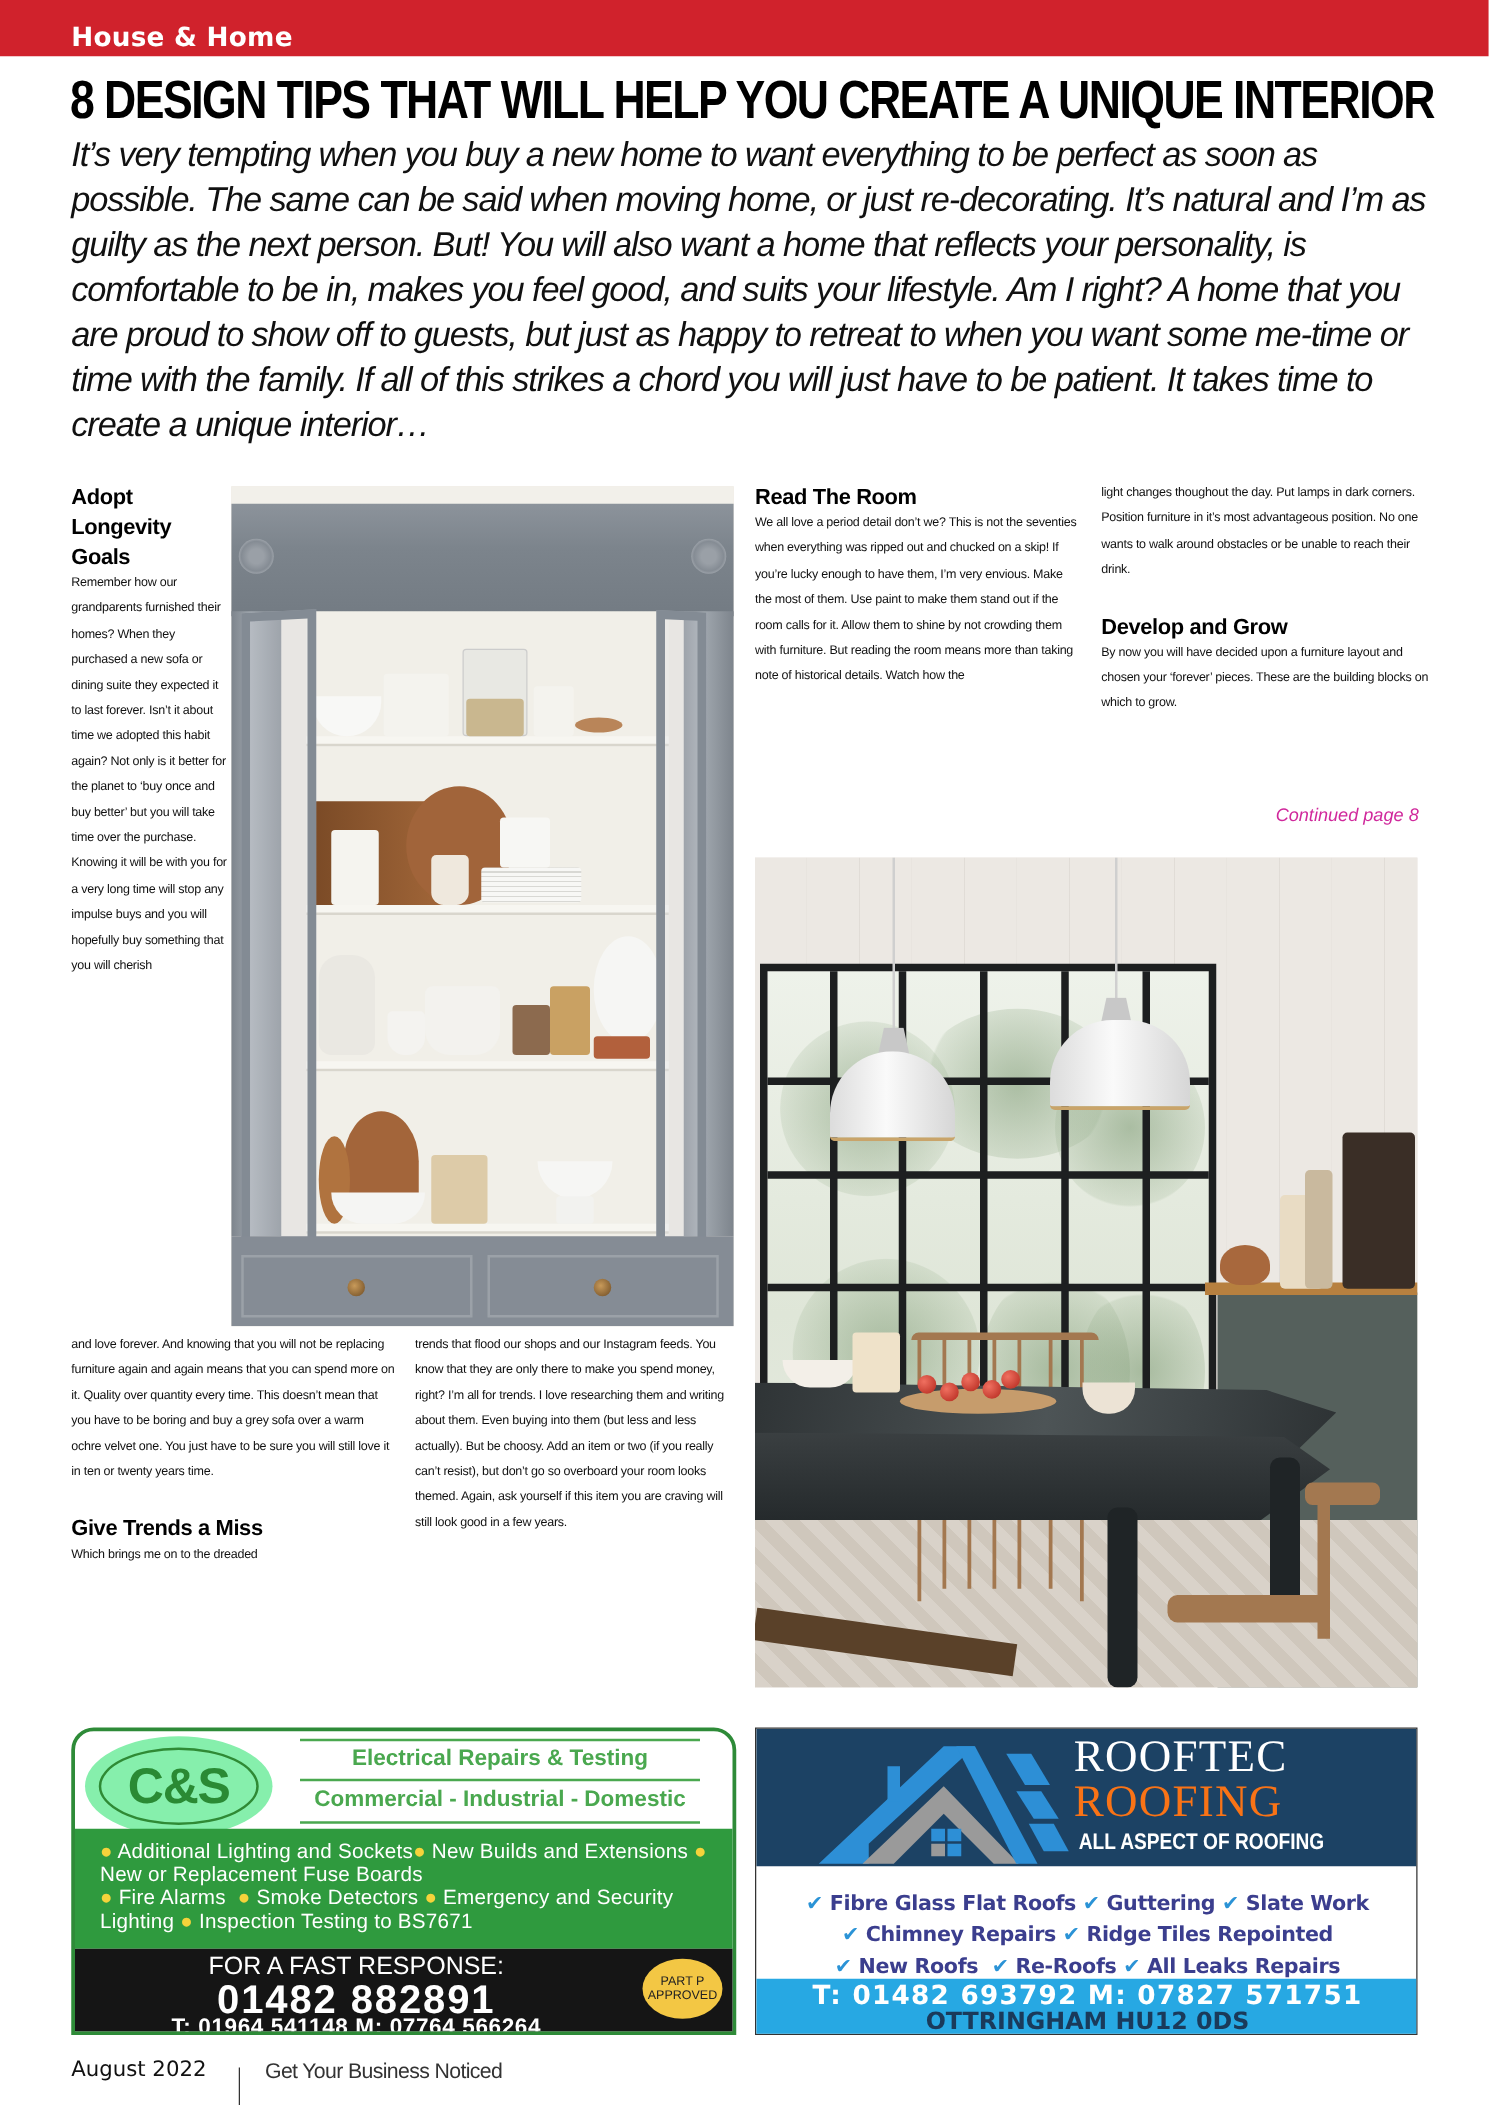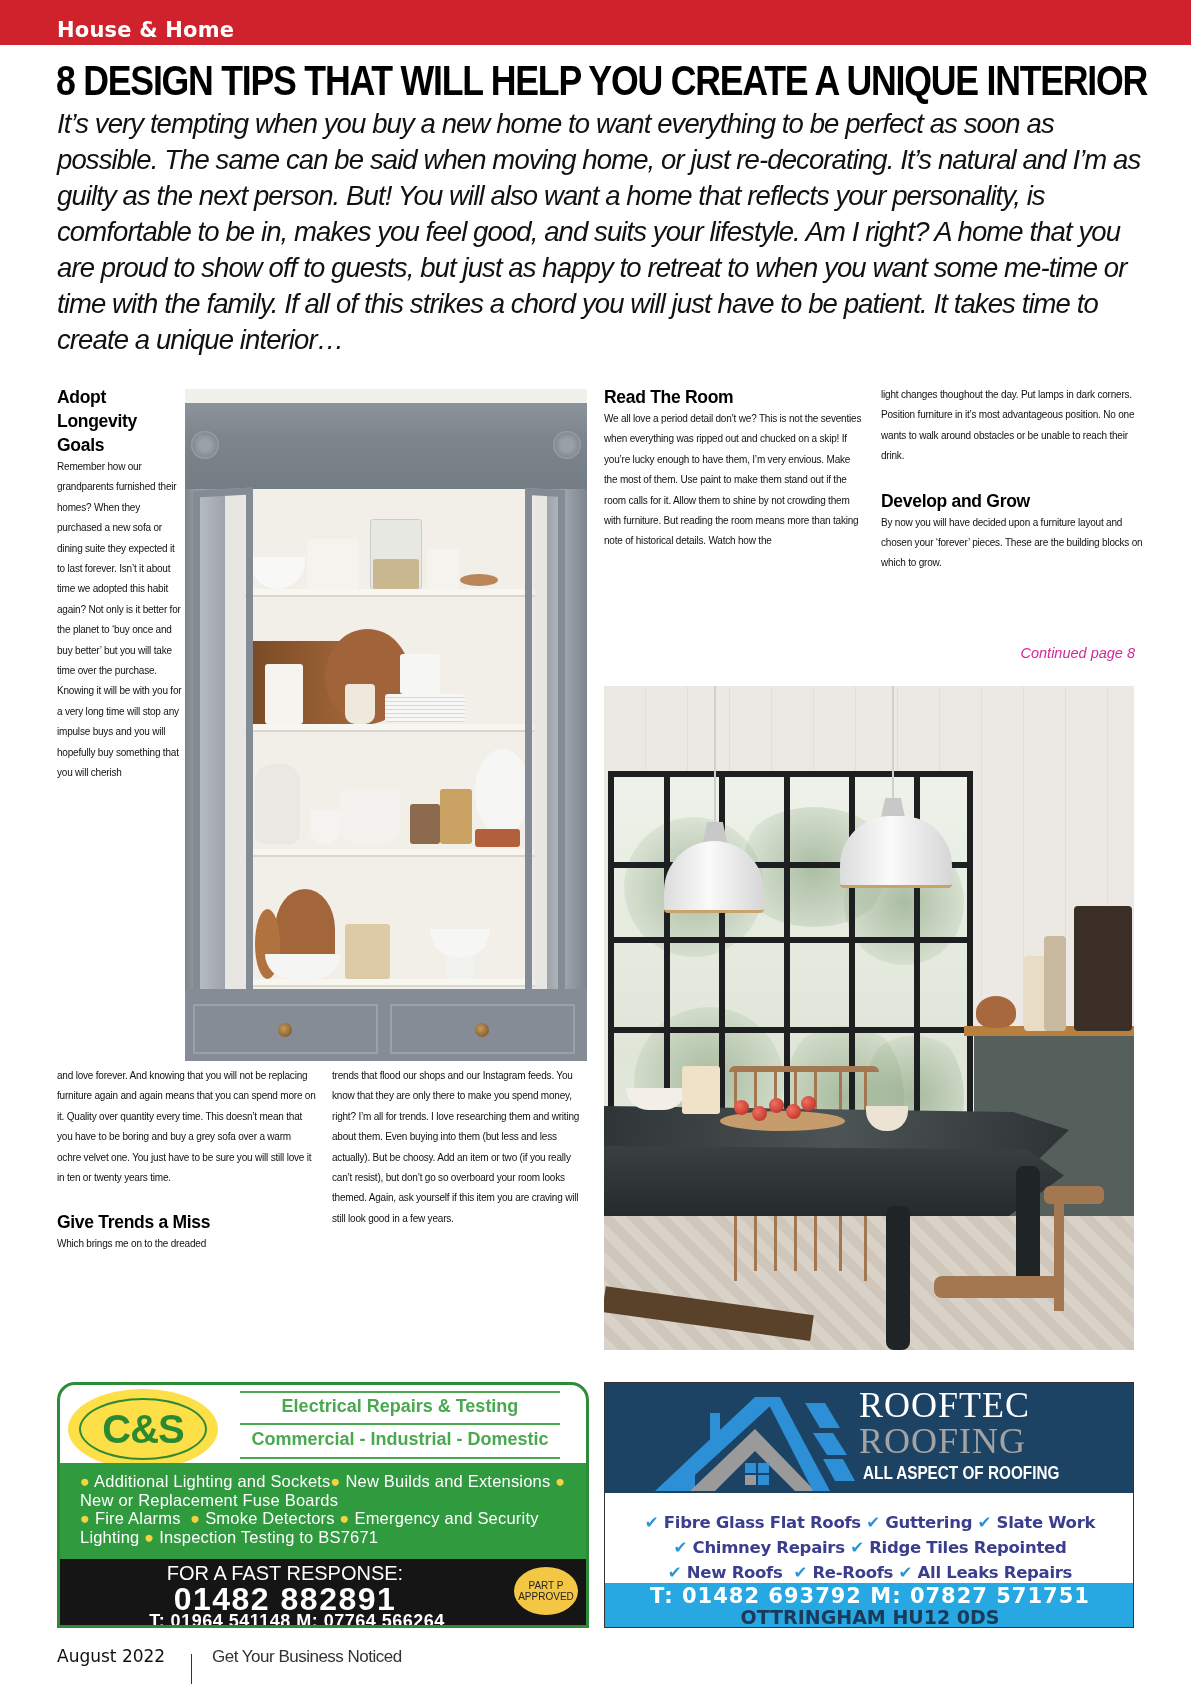--- a/index.html
+++ b/index.html
@@ -55,39 +55,39 @@
   .k-table { position: absolute; left: 0; top: 460px; width: 460px; height: 70px; background: linear-gradient(#3a3f41, #252a2c); clip-path: polygon(0 0, 92% 5%, 100% 42%, 88% 100%, 0 100%); }
   .k-table-top { position: absolute; left: 0; top: 420px; width: 465px; height: 60px; background: linear-gradient(100deg, #2f3436, #4d5456 50%, #2d3234); clip-path: polygon(0 0, 88% 10%, 100% 40%, 92% 100%, 0 100%); }
   .k-leg { position: absolute; width: 24px; background: #1f2426; border-radius: 8px; }
   .k-floor { position: absolute; left: 0; top: 530px; width: 530px; height: 134px; background: repeating-linear-gradient(45deg, #d9d2c9 0 10px, #cfc7bc 10px 20px); }
   .k-bench { position: absolute; left: 0; top: 600px; width: 210px; height: 26px; background: #5a4129; transform: rotate(8deg); transform-origin: left; }
   .k-chair-wood { position: absolute; background: #a37850; }
   .k-apple { position: absolute; width: 15px; height: 15px; border-radius: 50%; background: radial-gradient(circle at 35% 35%, #f07060, #b2261b); }
 
   
   .ad-cs { position: absolute; left: 57px; top: 1382px; width: 532px; height: 246px; border: 3px solid #2e8b38; border-radius: 18px 18px 0 0; overflow: hidden; background: #fff; }
-  .cs-logo { position: absolute; left: 8px; top: 4px; width: 150px; height: 80px; border-radius: 50%; background: #fde047; display: flex; align-items: center; justify-content: center; }
+  .cs-logo { position: absolute; left: 8px; top: 4px; width: 150px; height: 80px; border-radius: 50%; background: #86efac; display: flex; align-items: center; justify-content: center; }
   .cs-logo-inner { width: 128px; height: 62px; border-radius: 50%; border: 2px solid #2f8a35; display: flex; align-items: center; justify-content: center; }
   .cs-logo-text { font-family: "Liberation Sans", sans-serif; font-weight: bold; font-size: 40px; color: #2a8a34; letter-spacing: -1px; }
   .cs-line { position: absolute; left: 180px; width: 320px; height: 2px; background: #4aa84f; }
   .cs-tag1 { position: absolute; left: 180px; top: 11px; width: 320px; text-align: center; font-family: "Liberation Sans", sans-serif; font-weight: bold; font-size: 18px; color: #4aa84f; }
   .cs-tag2 { position: absolute; left: 180px; top: 44px; width: 320px; text-align: center; font-family: "Liberation Sans", sans-serif; font-weight: bold; font-size: 18px; color: #4aa84f; }
   .cs-green { position: absolute; left: 0; top: 78px; width: 532px; height: 96px; background: #2f9a3e; padding: 9px 18px 0 20px; font-family: "Liberation Sans", sans-serif; font-size: 16.5px; line-height: 18.5px; color: #fff; letter-spacing: 0.2px; }
   .bullet { color: #f5d33b; }
   .cs-black { position: absolute; left: 0; top: 174px; width: 532px; height: 72px; background: #151515; }
   .cs-fast { position: absolute; left: 0; top: 3px; width: 450px; text-align: center; font-family: "Liberation Sans", sans-serif; font-size: 20px; color: #fff; }
   .cs-phone { position: absolute; left: 0; top: 22px; width: 450px; text-align: center; font-family: "Liberation Sans", sans-serif; font-weight: bold; font-size: 32px; color: #fff; letter-spacing: 1.5px; }
-  .cs-tm { position: absolute; left: 12px; top: 52px; width: 450px; text-align: center; font-family: "Liberation Sans", sans-serif; font-weight: bold; font-size: 18px; color: #fff; letter-spacing: 0.5px; }
+  .cs-tm { position: absolute; left: 0; top: 52px; width: 450px; text-align: center; font-family: "Liberation Sans", sans-serif; font-weight: bold; font-size: 18px; color: #fff; letter-spacing: 0.5px; }
   .cs-partp { position: absolute; left: 454px; top: 8px; width: 64px; height: 48px; border-radius: 50%; background: #f3c744; display: flex; flex-direction: column; align-items: center; justify-content: center; font-family: "Liberation Sans", sans-serif; font-size: 10px; line-height: 11px; color: #222; }
 
   .ad-roof { position: absolute; left: 604px; top: 1382px; width: 530px; height: 246px; border: 1px solid #333; overflow: hidden; background: #fff; padding-left: 36px; }
   .roof-top { position: absolute; left: 0; top: 0; width: 530px; height: 110px; background: #1c4264; }
   .roof-logo { position: absolute; left: 50px; top: 10px; width: 220px; height: 100px; }
   .roof-name1 { position: absolute; left: 254px; top: 4px; width: 260px; font-family: "Liberation Serif", serif; font-size: 36px; line-height: 36px; color: #fff; letter-spacing: 1px; }
-  .roof-name2 { position: absolute; left: 254px; top: 40px; width: 260px; font-family: "Liberation Serif", serif; font-size: 36px; line-height: 36px; color: #a3a3a3; letter-spacing: 1px; }
+  .roof-name2 { position: absolute; left: 254px; top: 40px; width: 260px; font-family: "Liberation Serif", serif; font-size: 36px; line-height: 36px; color: #f97316; letter-spacing: 1px; }
   .roof-aspect { position: absolute; left: 258px; top: 80px; font-family: "Liberation Sans", sans-serif; font-weight: bold; font-size: 18px; color: #fff; transform: scaleX(0.85); transform-origin: left; white-space: nowrap; }
   .roof-services { position: absolute; left: 0; top: 112px; width: 530px; height: 88px; text-align: center; font-family: "DejaVu Sans", sans-serif; font-weight: bold; font-size: 16.5px; line-height: 25px; color: #3b3e8e; padding-top: 2px; letter-spacing: -0.3px; margin-top: 13px; }
   .check { color: #2b93d6; font-weight: bold; }
   .roof-bottom { position: absolute; left: 0; top: 200px; width: 530px; height: 46px; background: #27a8e3; }
   .roof-phone { position: absolute; left: 0; top: 1px; width: 530px; text-align: center; font-family: "DejaVu Sans", sans-serif; font-weight: bold; font-size: 21px; color: #fff; letter-spacing: 1px; white-space: nowrap; }
   .roof-town { position: absolute; left: 0; top: 23px; width: 530px; text-align: center; font-family: "DejaVu Sans", sans-serif; font-weight: bold; font-size: 19px; color: #1a3a5a; white-space: nowrap; }
 
   .footer-date { position: absolute; left: 57px; top: 1646px; font-family: "DejaVu Sans", sans-serif; font-weight: normal; font-size: 17px; color: #111; }
   .footer-divider { position: absolute; left: 191px; top: 1654px; width: 1px; height: 30px; background: #333; }
   .footer-tag { position: absolute; left: 212px; top: 1647px; font-family: "Liberation Sans", sans-serif; font-size: 17px; color: #333; letter-spacing: -0.5px; }

